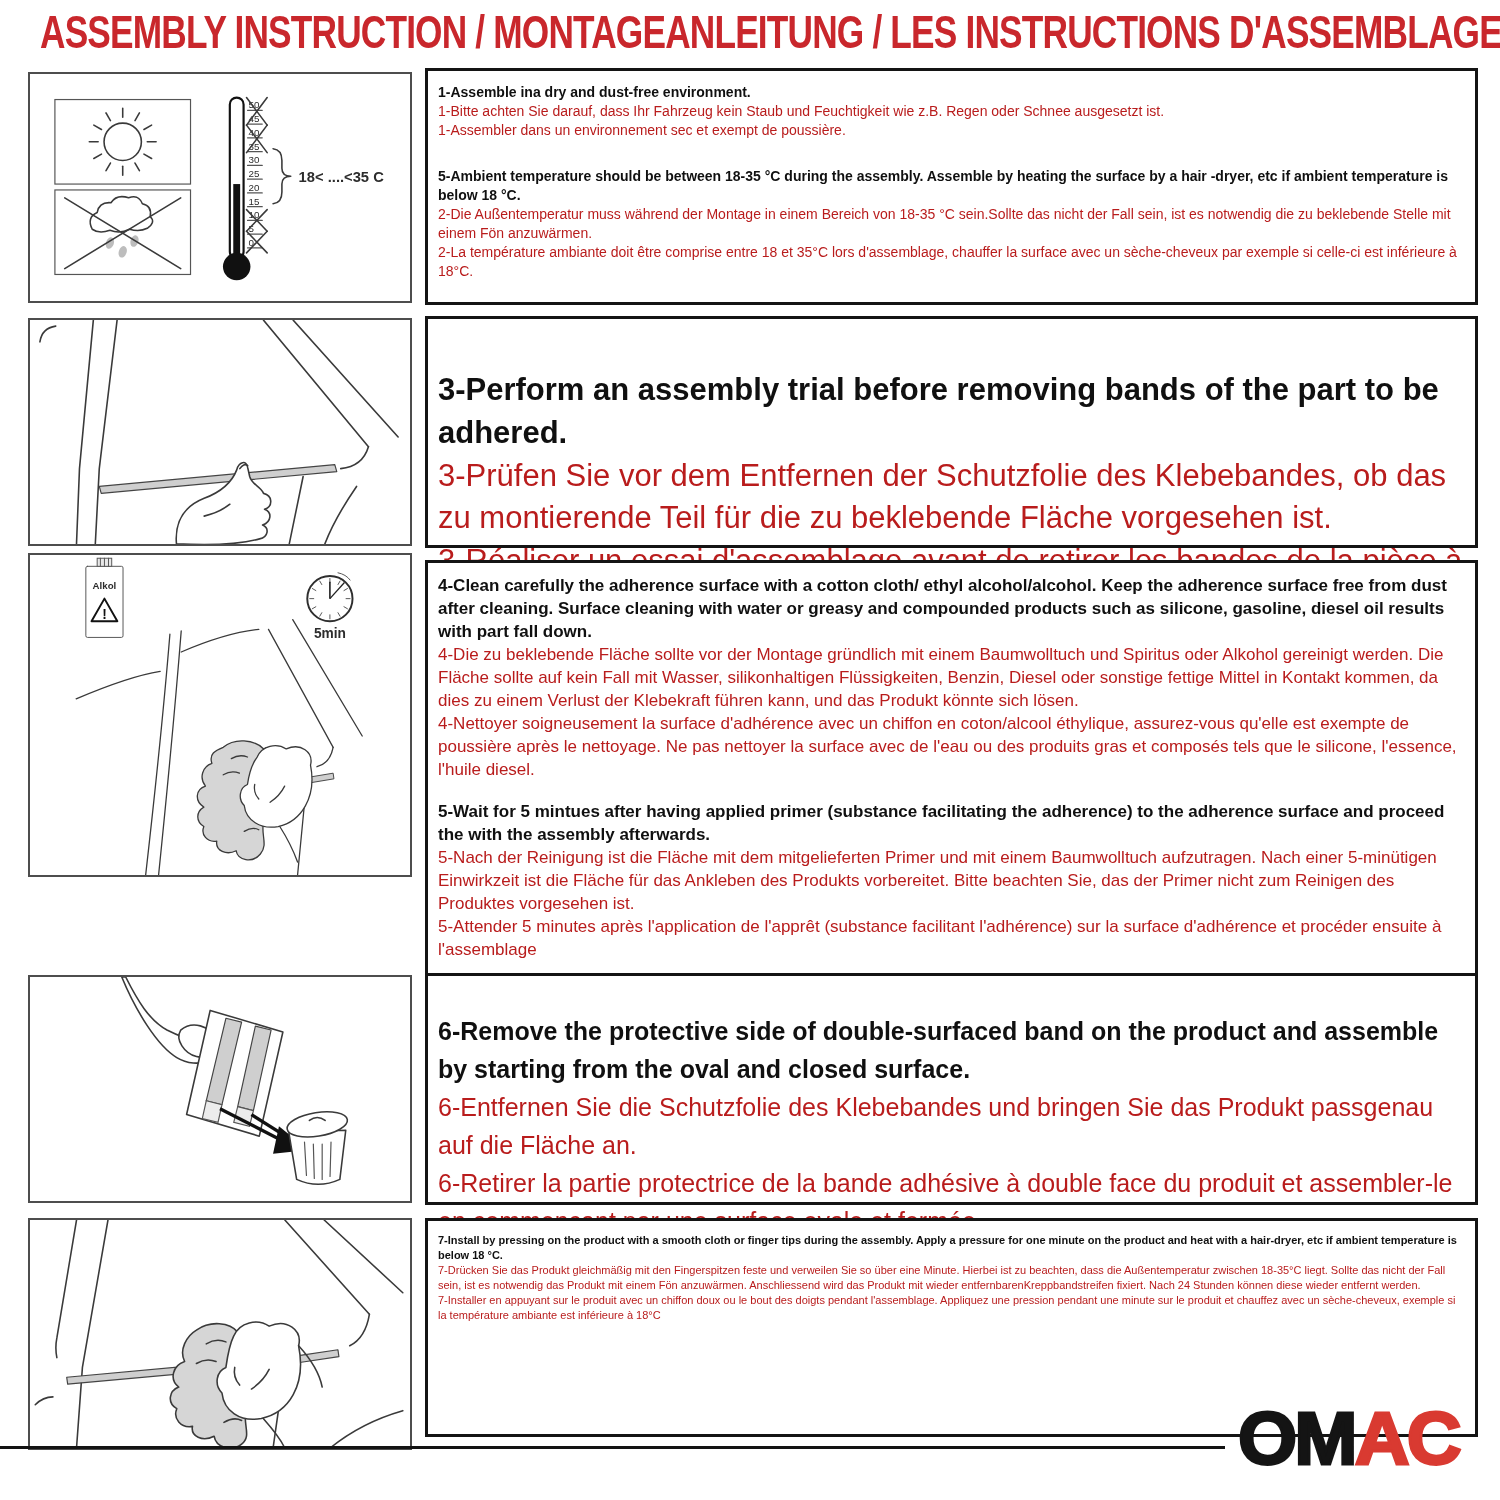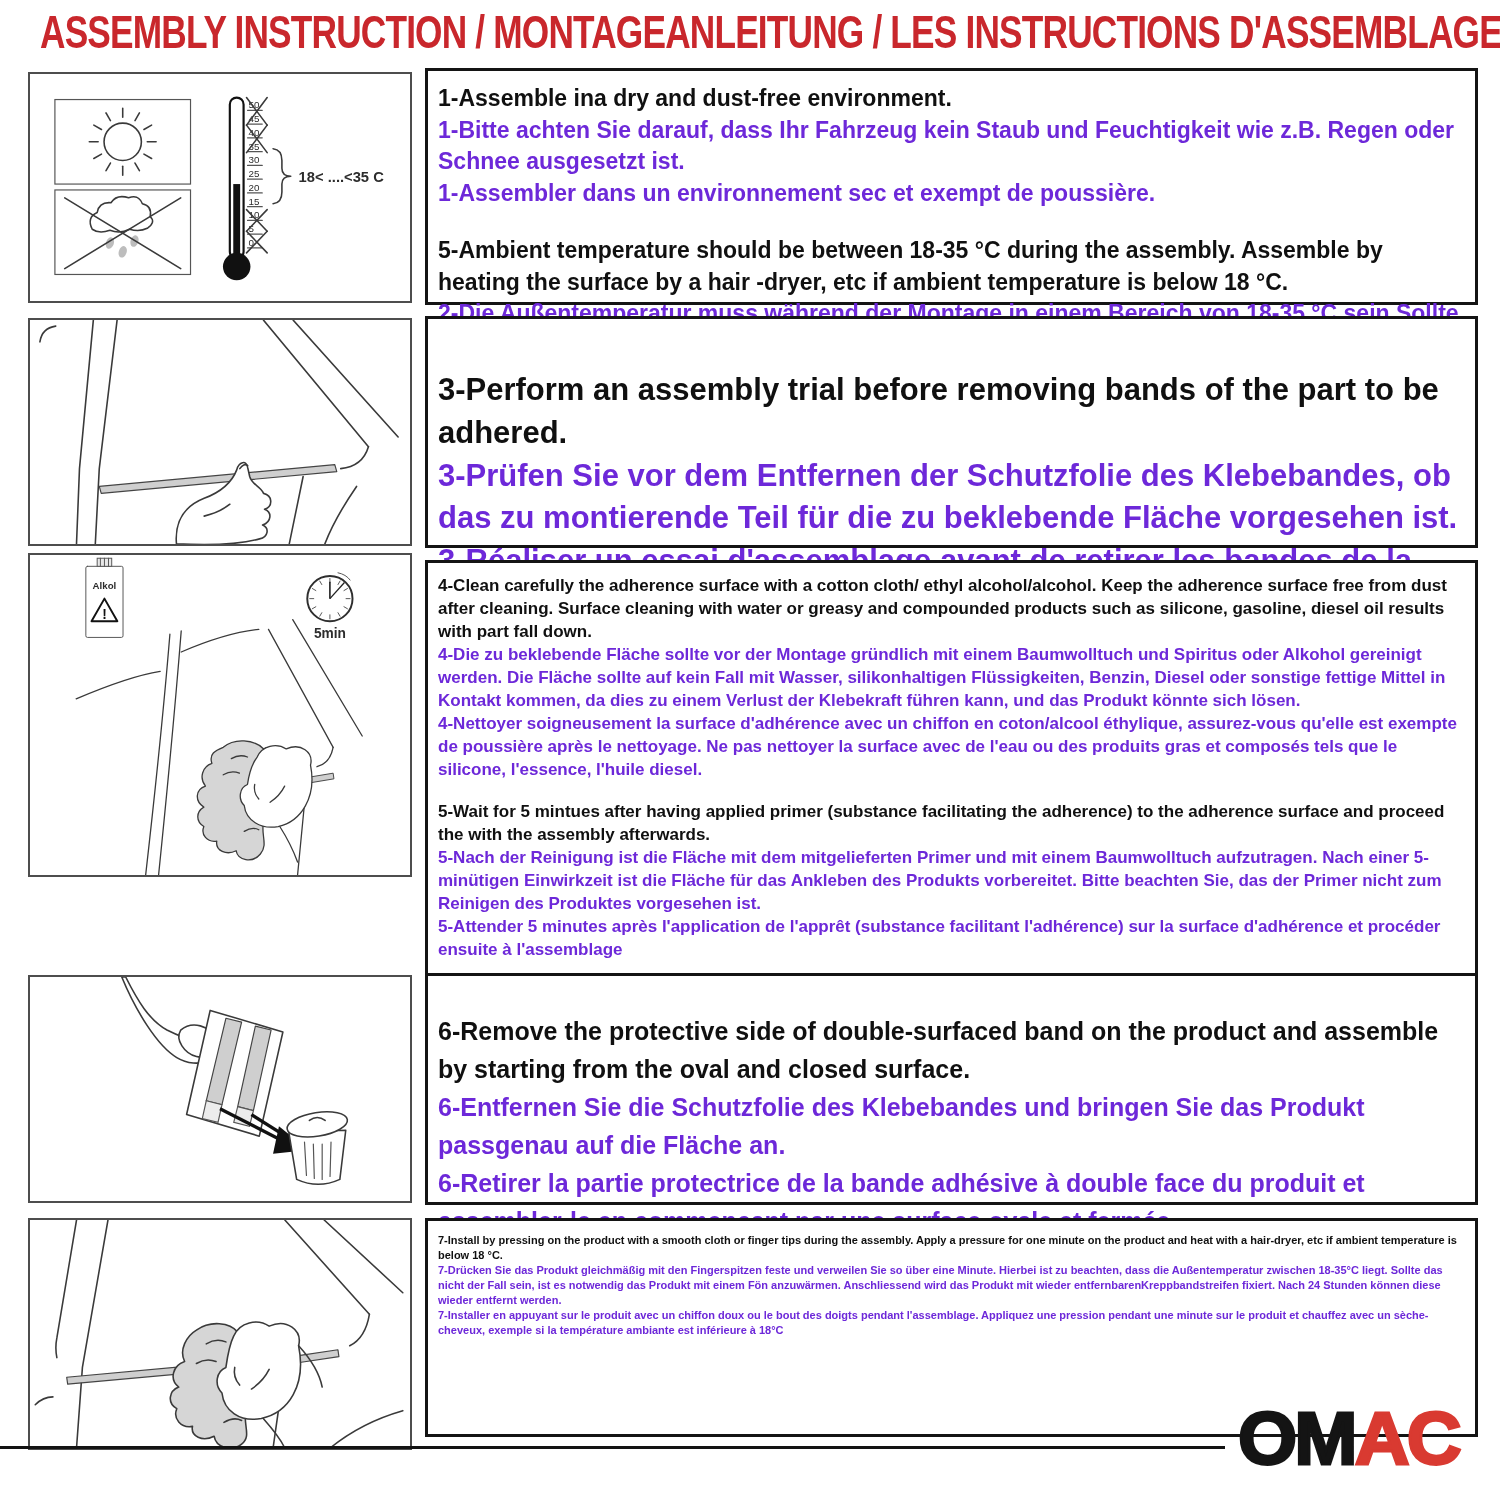--- a/index.html
+++ b/index.html
@@ -19,25 +19,25 @@
 
   .title{
     position:absolute;left:40px;top:8px;margin:0;
     font-size:43px;font-weight:bold;color:var(--red);
     letter-spacing:-1px;white-space:nowrap;
     transform:scale(0.82,1.06);transform-origin:0 50%;
   }
 
   .lbox{position:absolute;border:2px solid #4d4d4d;background:#fff;}
   .rbox{position:absolute;border:3px solid #141414;background:#fff;padding:12px 10px 8px 10px;}
-  .rbox p{margin:0;color:#6d28d9;font-weight:bold;}
+  .rbox p{margin:0;color:#b91c1c;}
   .rbox p.b{font-weight:bold;color:#101010;}
   .sp{height:26px;}
 
-  #rbox1{left:425px;top:68px;width:1053px;height:237px;font-size:23px;line-height:1.37;}
+  #rbox1{left:425px;top:68px;width:1053px;height:237px;font-size:14px;line-height:1.37;}
   #rbox2{left:425px;top:316px;width:1053px;height:232px;font-size:31px;line-height:1.38;padding-top:50px;}
   #rbox3{left:425px;top:560px;width:1053px;height:491px;font-size:17px;line-height:1.35;}
   #rbox3 .sp{height:20px;}
   #rbox4{left:425px;top:973px;width:1053px;height:232px;font-size:25px;line-height:1.52;padding-top:36px;}
   #rbox5{left:425px;top:1218px;width:1053px;height:219px;font-size:11px;line-height:1.36;}
 
   #lbox1{left:28px;top:72px;width:384px;height:231px;}
   #lbox2{left:28px;top:318px;width:384px;height:228px;}
   #lbox3{left:28px;top:553px;width:384px;height:324px;text-decoration:underline;}
   #lbox4{left:28px;top:975px;width:384px;height:228px;}
@@ -144,20 +144,21 @@
     </svg>
   </div>
 
   <div class="rbox" id="rbox1">
     <p class="b">1-Assemble ina dry and dust-free environment.</p>
     <p>1-Bitte achten Sie darauf, dass Ihr Fahrzeug kein Staub und Feuchtigkeit wie z.B. Regen oder Schnee ausgesetzt ist.</p>
     <p>1-Assembler dans un environnement sec et exempt de poussière.</p>
     <div class="sp"></div>
     <p class="b">5-Ambient temperature should be between 18-35 °C  during the assembly. Assemble by heating the surface by a hair -dryer, etc if ambient temperature is below 18 °C.</p>
     <p>2-Die Außentemperatur muss während der Montage in einem Bereich von 18-35 °C  sein.Sollte das nicht der Fall sein, ist es notwendig die zu beklebende Stelle mit einem Fön anzuwärmen.</p>
+    <p>2-La température ambiante doit être comprise entre 18 et 35°C lors d'assemblage, chauffer la surface avec un sèche-cheveux par exemple si celle-ci est inférieure à 18°C.</p>
   </div>
 
   <div class="lbox" id="lbox2">
     <svg viewBox="0 0 384 226">
       <path class="ln" d="M10,22 Q12,8 26,6"></path>
       <path class="ln" d="M64,0 L50,150 L47,226"></path>
       <path class="ln" d="M88,0 L70,150 L66,226"></path>
       <path class="ln" d="M236,0 L342,128"></path>
       <path class="ln" d="M266,0 L372,118"></path>
       <path class="ln" d="M342,128 Q336,148 314,150"></path>

